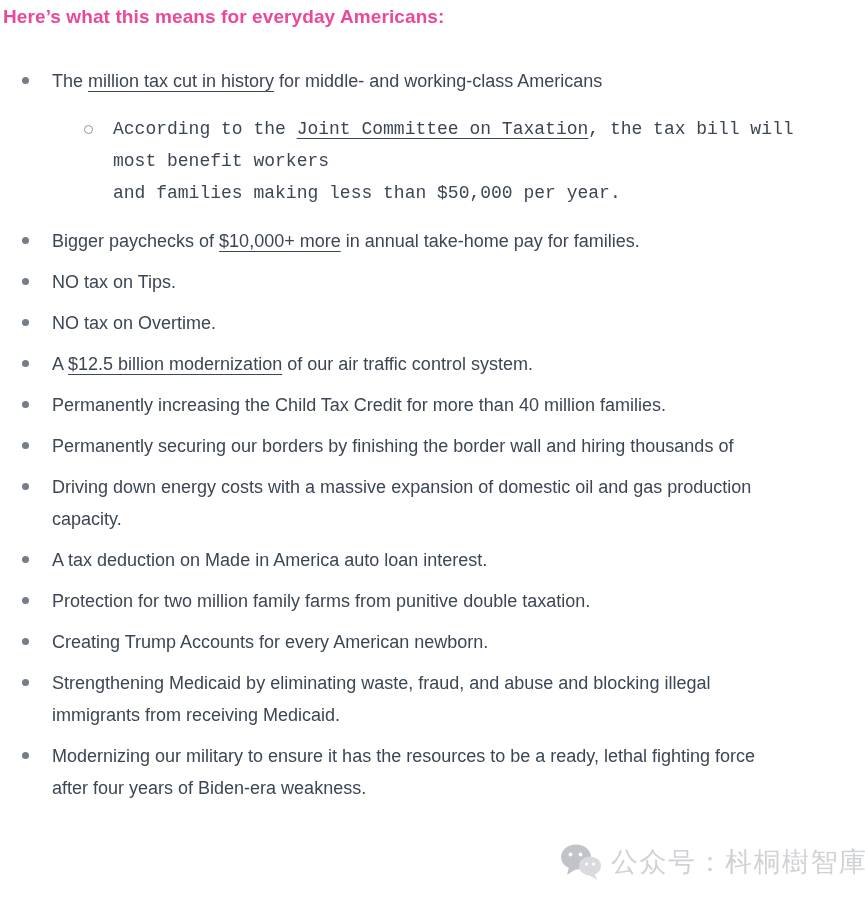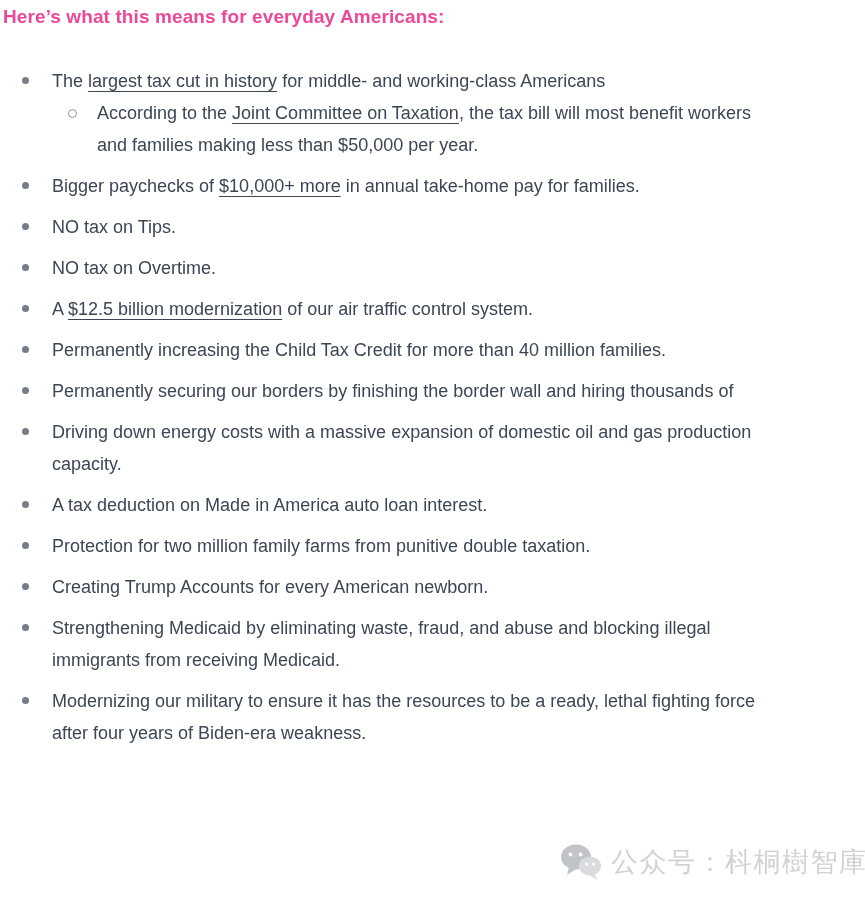--- a/index.html
+++ b/index.html
@@ -48,22 +48,23 @@
     background: #757d88;
   }
   ul.sub-list {
     list-style: none;
     margin: 0;
     padding: 0;
   }
   ul.sub-list > li {
     position: relative;
     padding-left: 45px;
-    margin: 0;
+    margin: 16px;
     line-height: 32px;
+    font-family: Liberation Mono, monospace;
   }
   ul.sub-list > li::before {
     content: "";
     position: absolute;
     left: 16px;
     top: 12px;
     width: 9px;
     height: 9px;
     box-sizing: border-box;
     border-radius: 50%;
@@ -99,21 +100,21 @@
     white-space: nowrap;
     font-family: "Liberation Sans", "DejaVu Sans", sans-serif;
   }
 </style>
 </head>
 <body>
 
 <div class="content">
   <h2 class="page-title">Here’s what this means for everyday Americans:</h2>
   <ul class="main-list">
-      <li><span>The </span><a class="inline-link">largest tax cut in history</a><span> for middle- and working-class Americans</span><ul class="sub-list">
+      <li><span>The </span><a class="inline-link">million tax cut in history</a><span> for middle- and working-class Americans</span><ul class="sub-list">
           <li><span>According to the </span><a class="inline-link">Joint Committee on Taxation</a><span>, the tax bill will most benefit workers</span><br><span>and families making less than $50,000 per year.</span></li>
         </ul></li>
       <li><span>Bigger paychecks of </span><a class="inline-link">$10,000+ more</a><span> in annual take-home pay for families.</span></li>
       <li><span>NO tax on Tips.</span></li>
       <li><span>NO tax on Overtime.</span></li>
       <li><span>A </span><a class="inline-link">$12.5 billion modernization</a><span> of our air traffic control system.</span></li>
       <li><span>Permanently increasing the Child Tax Credit for more than 40 million families.</span></li>
       <li><span>Permanently securing our borders by finishing the border wall and hiring thousands of</span><br></li>
       <li><span>Driving down energy costs with a massive expansion of domestic oil and gas production</span><br><span>capacity.</span></li>
       <li><span>A tax deduction on Made in America auto loan interest.</span></li>

